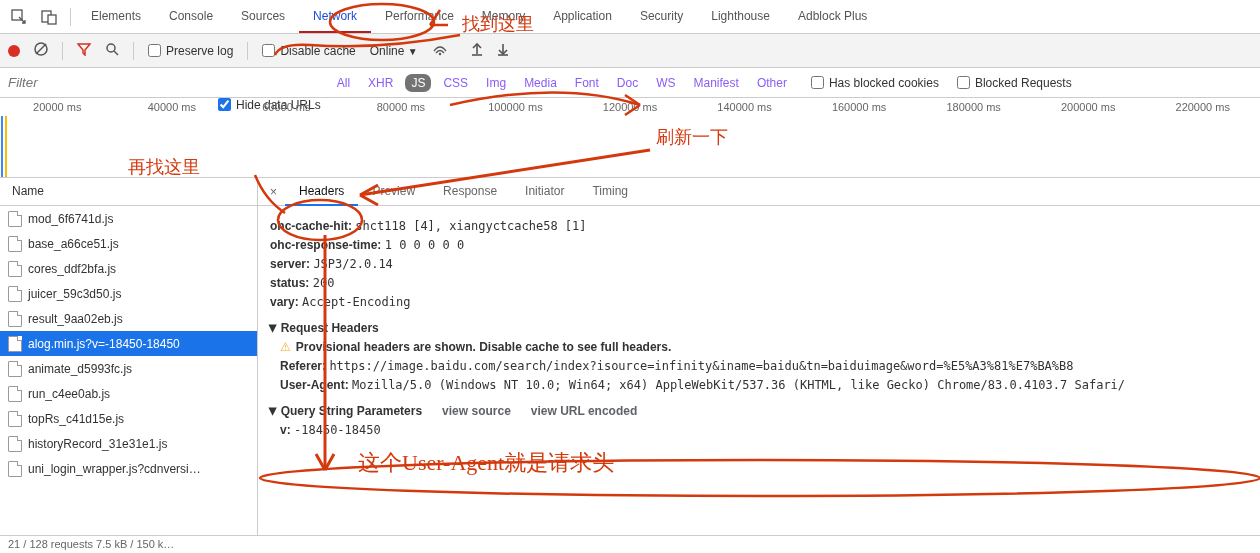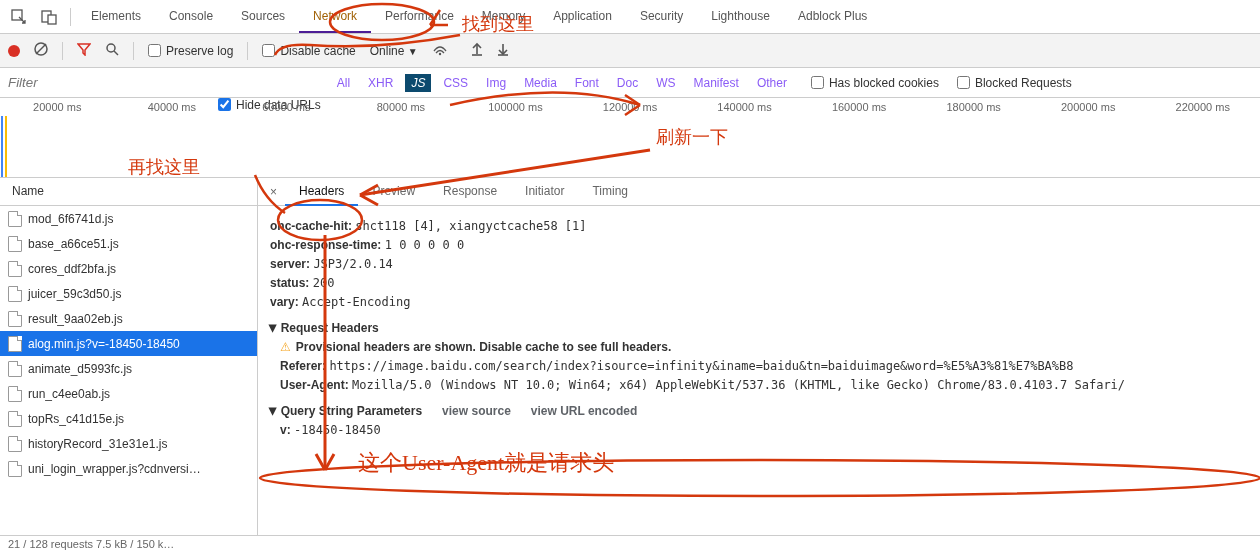--- a/index.html
+++ b/index.html
@@ -2,40 +2,40 @@
 <html><head>
 <meta charset="utf-8">
 <style>
 * { box-sizing: border-box; margin: 0; padding: 0; }
 body { font-family: "Segoe UI", Arial, sans-serif; font-size: 12px; color: #333; background: #fff; width: 1260px; height: 553px; overflow: hidden; position: relative; }
 
 
 .top-tabs { display: flex; align-items: center; height: 34px; border-bottom: 1px solid #ccc; padding: 0 4px; }
 .top-tabs .icon-btn { width: 30px; height: 30px; display: flex; align-items: center; justify-content: center; color: #555; font-size: 14px; }
 .top-tabs .tab { padding: 8px 14px; color: #555; cursor: pointer; }
-.top-tabs .tab.active { color: #a16207; border-bottom: 2px solid #4c1d95; }
+.top-tabs .tab.active { color: #1d4ed8; border-bottom: 2px solid #b91c1c; }
 
 
 .toolbar { display: flex; align-items: center; height: 34px; border-bottom: 1px solid #ccc; padding: 0 8px; gap: 14px; background: #f3f3f3; }
 .toolbar .rec { width: 12px; height: 12px; border-radius: 50%; background: #d93025; }
 .toolbar .ib { color: #555; font-size: 14px; }
 .toolbar .funnel { color: #d93025; }
 .toolbar .sep { width: 1px; height: 18px; background: #ccc; }
 .toolbar .chk { display: flex; align-items: center; gap: 5px; color: #333; }
 .toolbar input[type=checkbox] { width: 13px; height: 13px; }
 .toolbar .drop { color: #333; }
 .toolbar .arrowset { display: flex; gap: 12px; color: #555; font-size: 16px; margin-left: 8px; }
 
 
 .filter-row { display: flex; align-items: center; height: 30px; border-bottom: 1px solid #ccc; padding: 0 8px; gap: 10px; }
 .filter-row .filt-input { width: 200px; border: none; outline: none; font-style: italic; color: #888; }
 .filter-row .hdurl { display: flex; align-items: flex-start; gap: 5px; margin-top: 44px; }
 .filter-row .hdurl input { accent-color: #1a73e8; }
 .filter-row .ft { color: #8b5cf6; padding: 2px 6px; cursor: pointer; }
-.filter-row .ft.sel { background: #0c4a6e; color: #fff; border-radius: 0; font-style: italic; }
+.filter-row .ft.sel { background: #737373; color: #fff; border-radius: 7px; }
 .filter-row .chk2 { display: flex; align-items: center; gap: 5px; margin-left: 8px; }
 
 
 .timeline { height: 80px; border-bottom: 1px solid #ccc; position: relative; }
 .timeline .ticks { display: flex; font-size: 11px; color: #666; padding: 3px 0 0 0; }
 .timeline .ticks span { flex: 1; text-align: center; }
 .timeline .bars { position: absolute; top: 18px; left: 0; right: 0; bottom: 0; }
 .timeline .bars .vline { position: absolute; top: 0; bottom: 0; width: 2px; background: #4285f4; }
 
 

